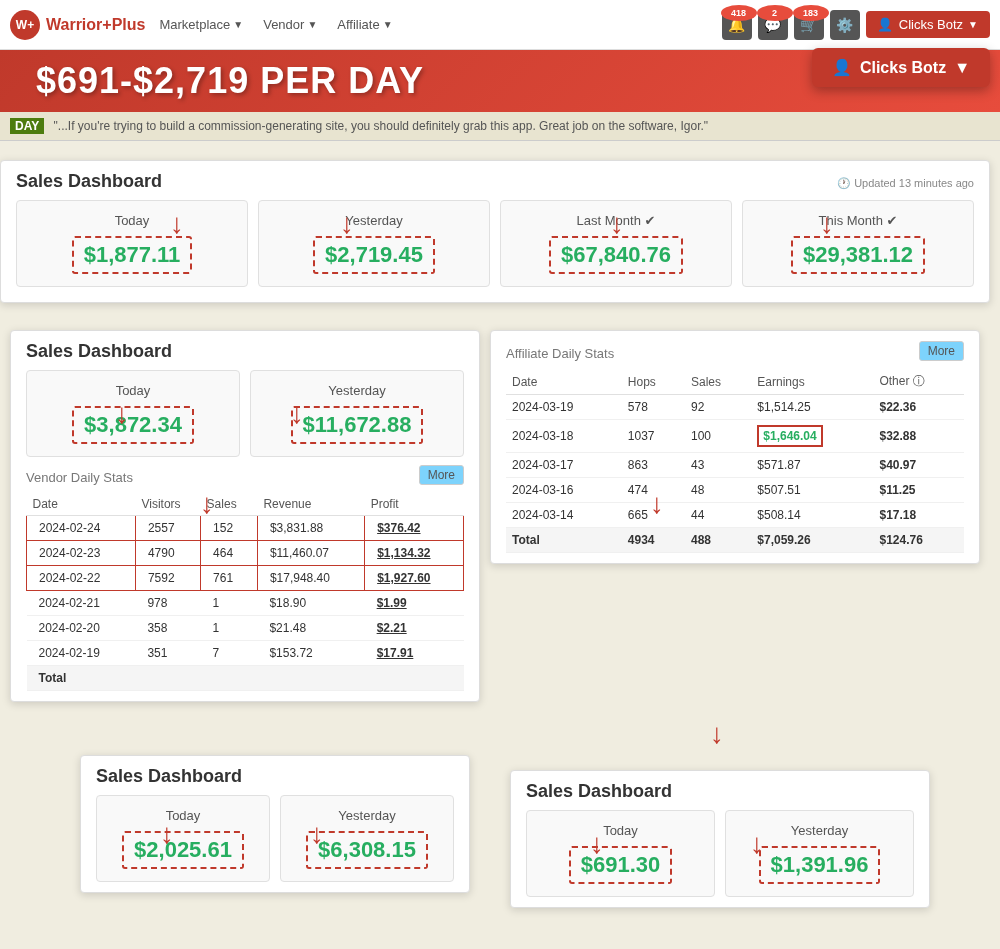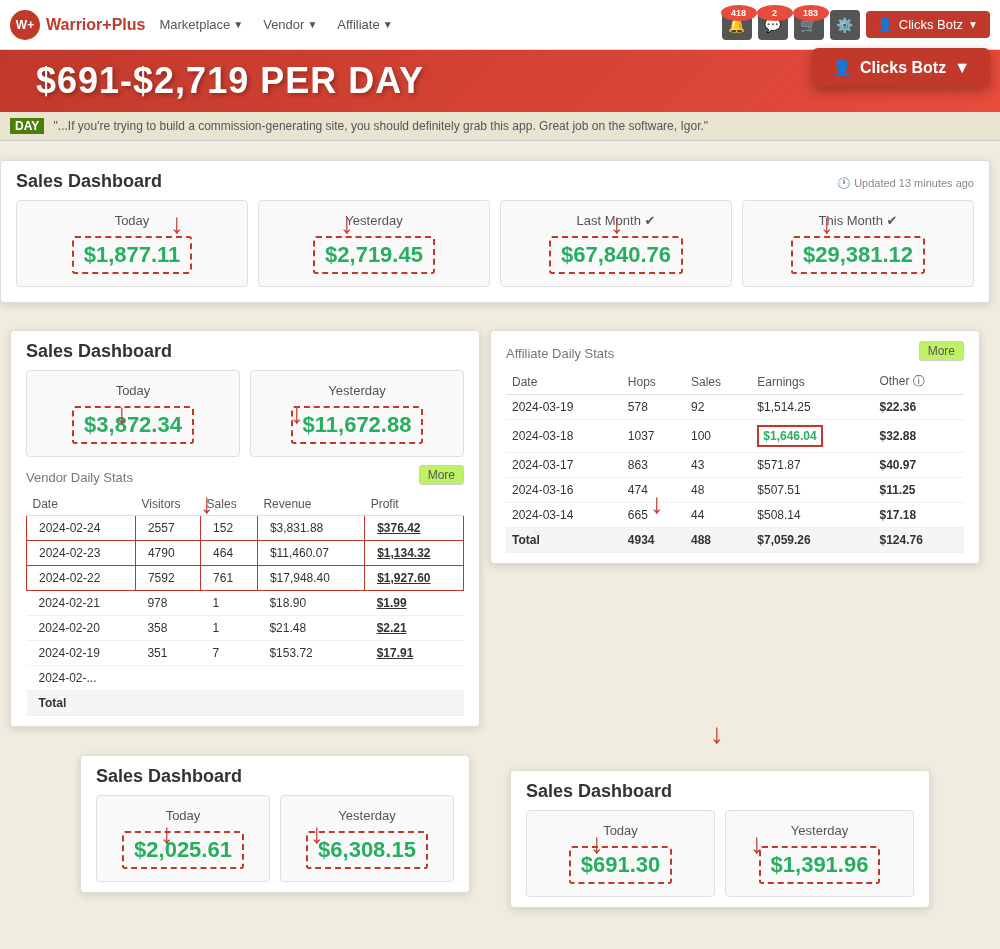--- a/index.html
+++ b/index.html
@@ -239,21 +239,21 @@
       justify-content: space-between;
       align-items: flex-end;
       margin-bottom: 8px;
     }
     .panel-section-title {
       font-size: 13px;
       color: #777;
       font-weight: normal;
     }
     .more-btn {
-      background: #bef264;
+      background: #7dd3fc;
       border: 1px solid #ccc;
       padding: 2px 8px;
       font-size: 12px;
       cursor: pointer;
       color: #555;
       border-radius: 3px;
     }
     .stats-table {
       width: 100%;
       border-collapse: collapse;
@@ -521,27 +521,20 @@
             <td>1</td>
             <td>$21.48</td>
             <td class="profit-link">$2.21</td>
           </tr>
           <tr>
             <td>2024-02-19</td>
             <td>351</td>
             <td>7</td>
             <td>$153.72</td>
             <td class="profit-link">$17.91</td>
-          </tr>
-          <tr>
-            <td>2024-02-...</td>
-            <td></td>
-              <td></td>
-              <td></td>
-              <td></td>
           </tr>
           <tr>
             <td>Total</td>
             <td></td>
               <td></td>
               <td></td>
               <td></td>
           </tr>
         </tbody>
       </table>

